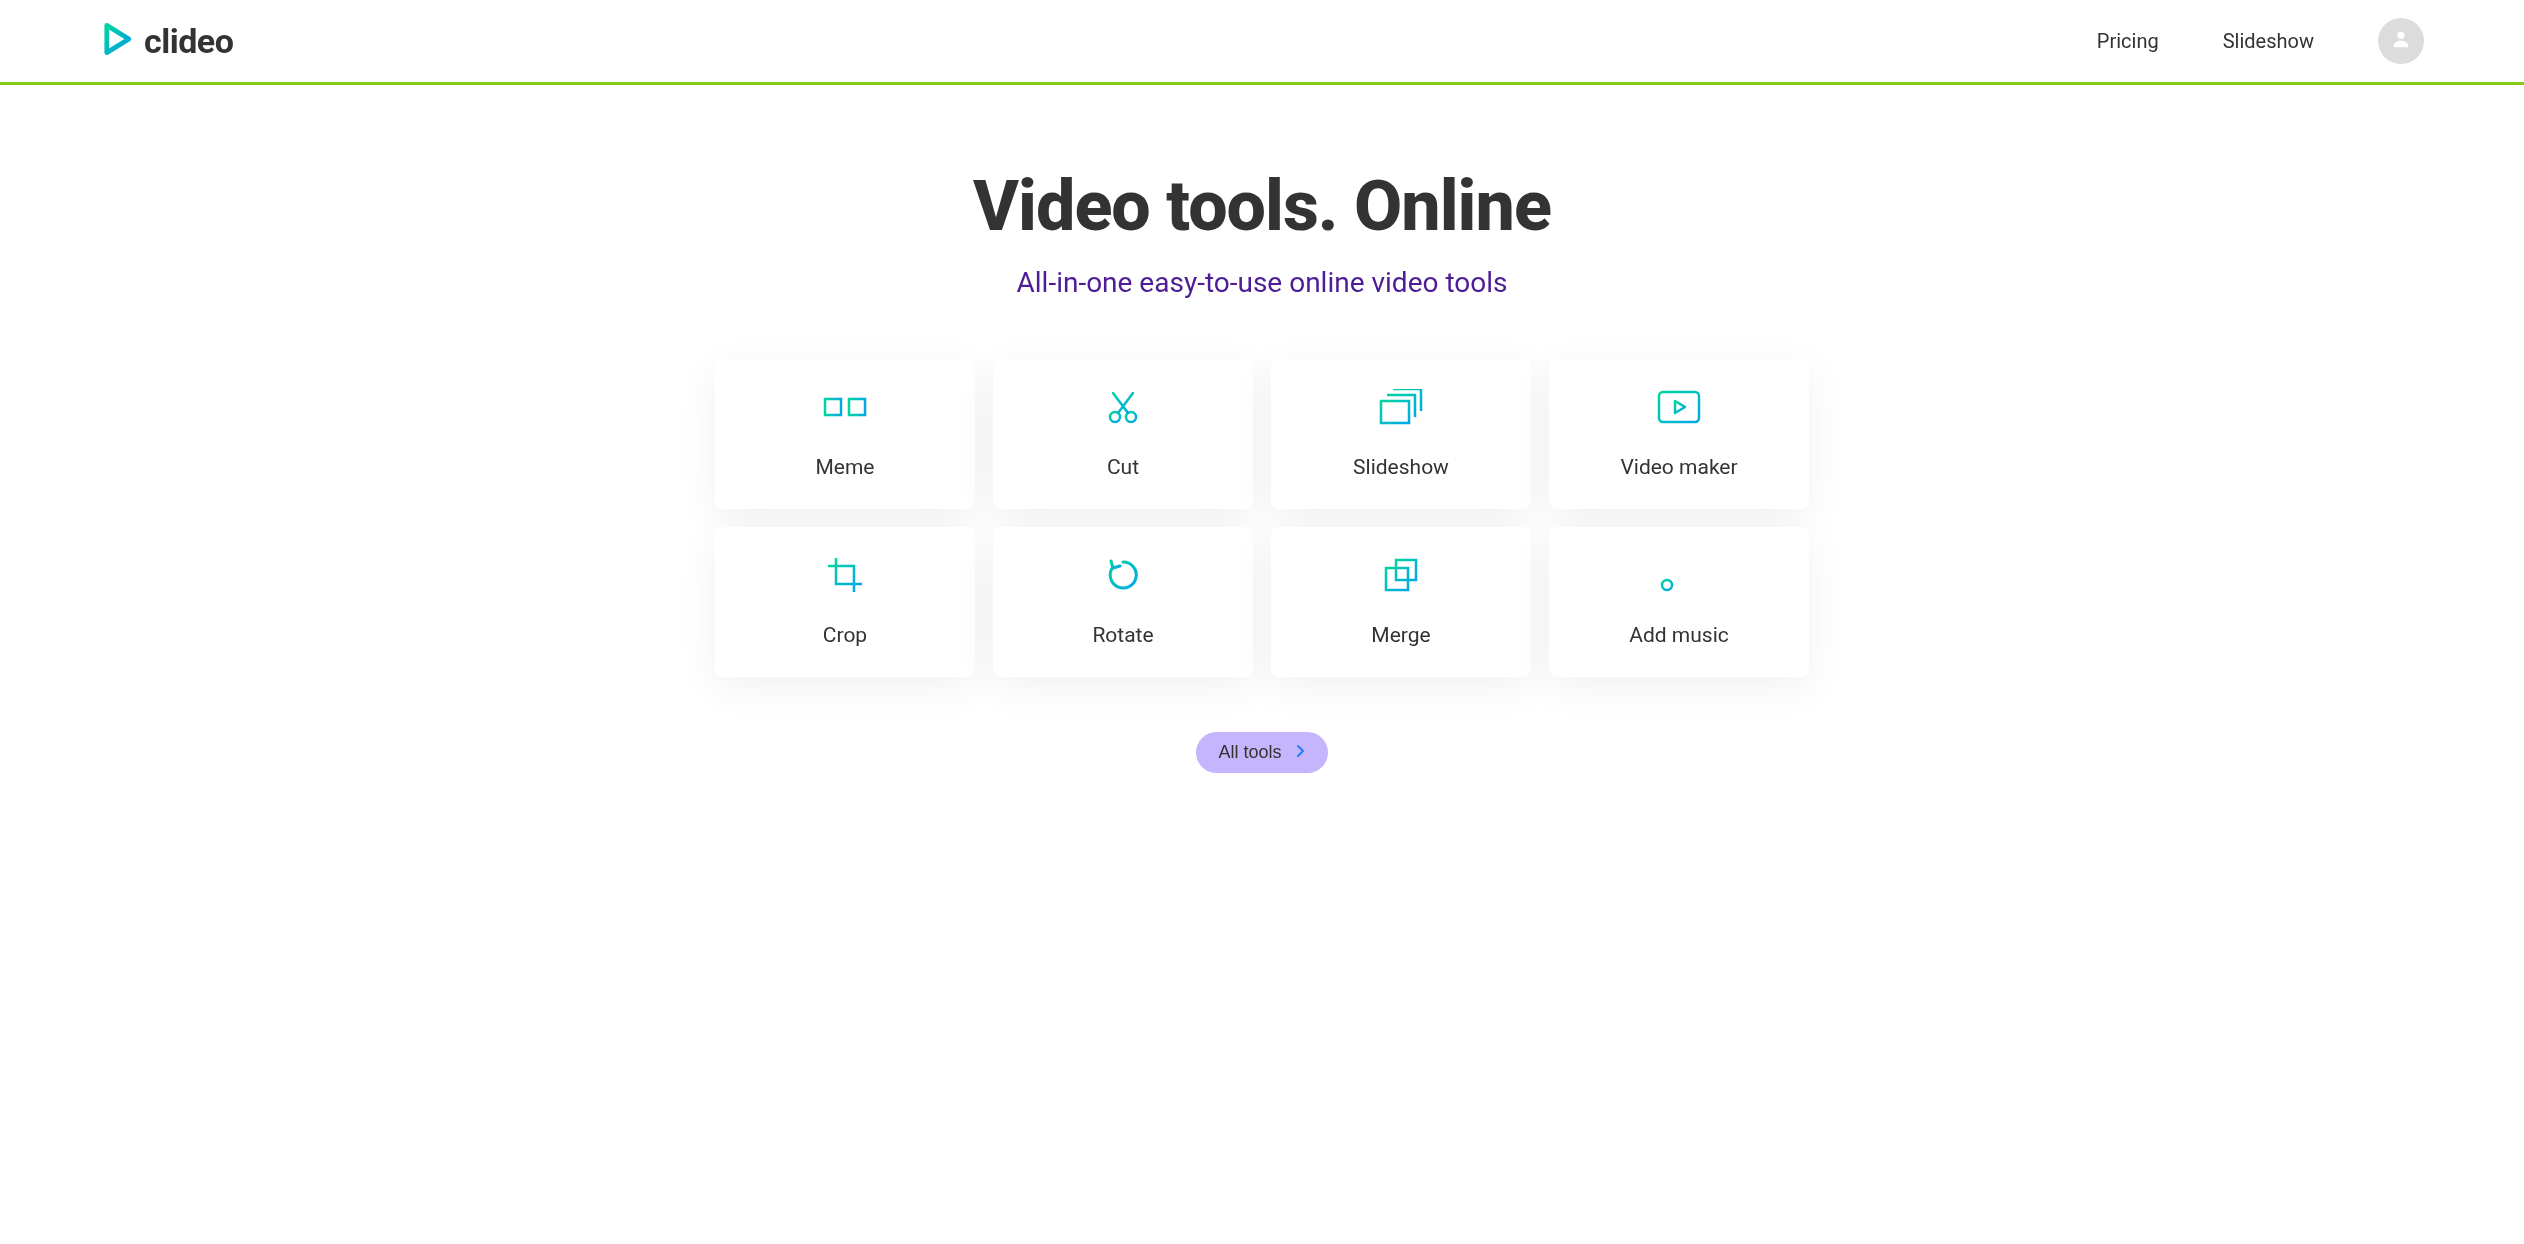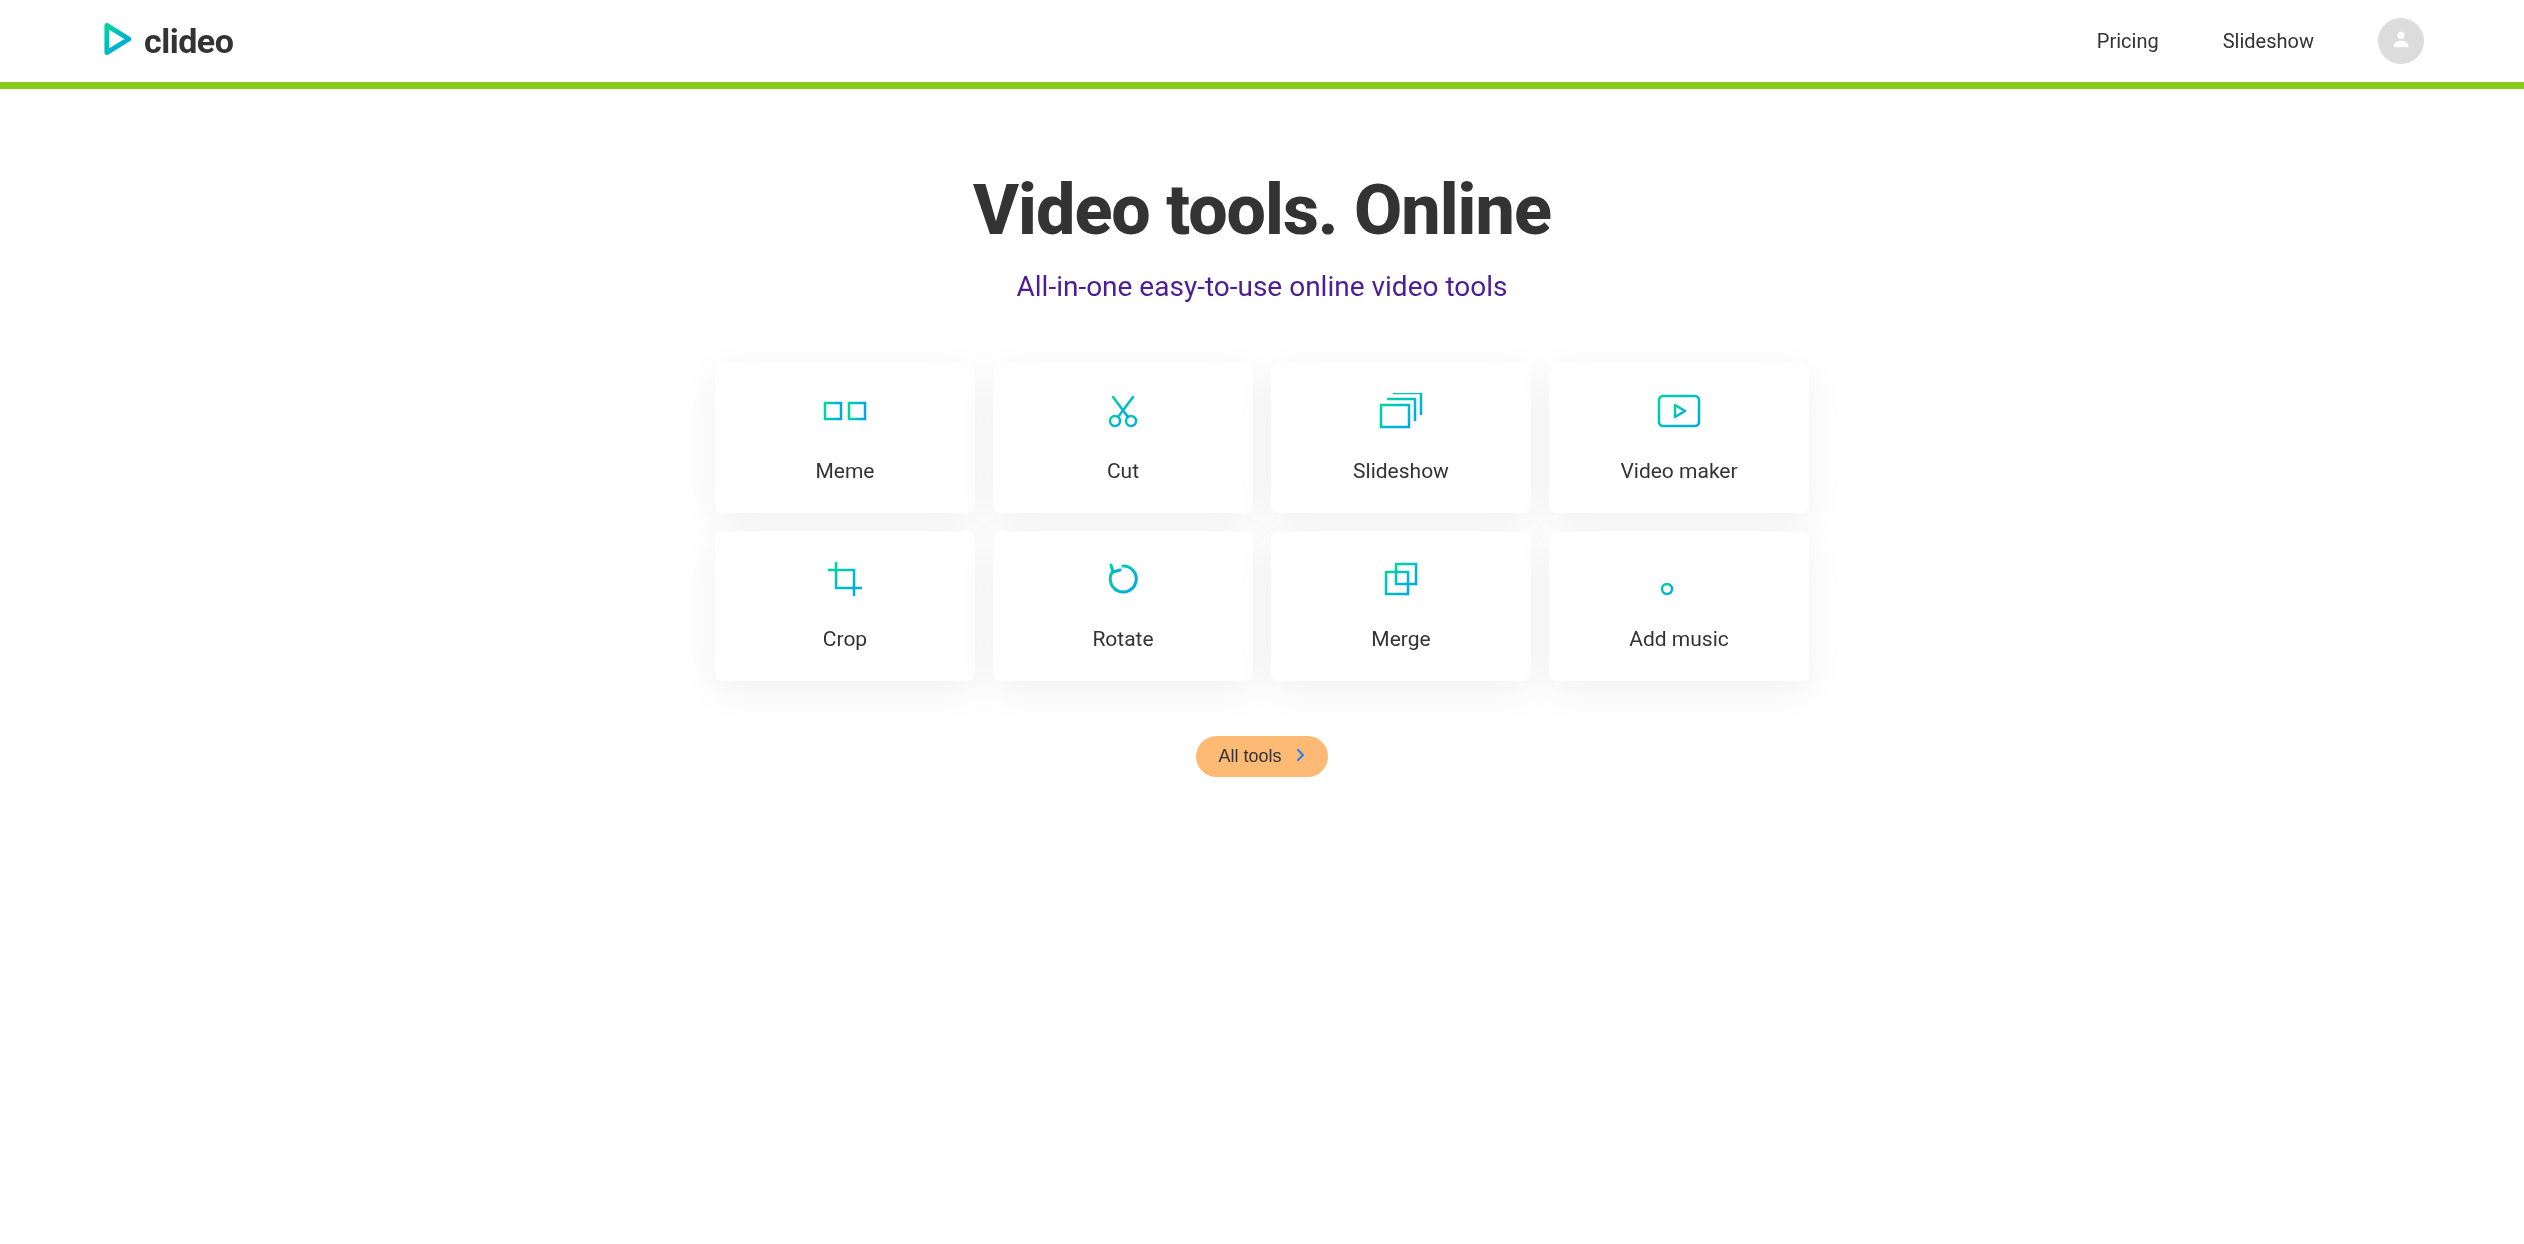--- a/index.html
+++ b/index.html
@@ -6,21 +6,21 @@
   body {
     font-family: -apple-system, BlinkMacSystemFont, "Segoe UI", Roboto, "Helvetica Neue", Arial, sans-serif;
     background: #ffffff;
     color: #333;
   }
   .header {
     display: flex;
     align-items: center;
     justify-content: space-between;
     padding: 18px 100px;
-    border-bottom: 7px solid #84cc16;
+    border-bottom: 3px solid #84cc16;
   }
   .logo {
     display: flex;
     align-items: center;
     gap: 10px;
   }
   .logo-text {
     font-size: 34px;
     font-weight: 700;
     color: #333333;
@@ -99,21 +99,21 @@
   }
   .all-tools-wrap {
     text-align: center;
     margin-top: 55px;
     padding-bottom: 30px;
   }
   .all-tools-btn {
     display: inline-flex;
     align-items: center;
     gap: 14px;
-    background: #fdba74;
+    background: #c4b5fd;
     border-radius: 999px;
     padding: 10px 22px;
     font-size: 18px;
     color: #333333;
     cursor: pointer;
     border: none;
   }
 </style>
 </head>
 <body>

